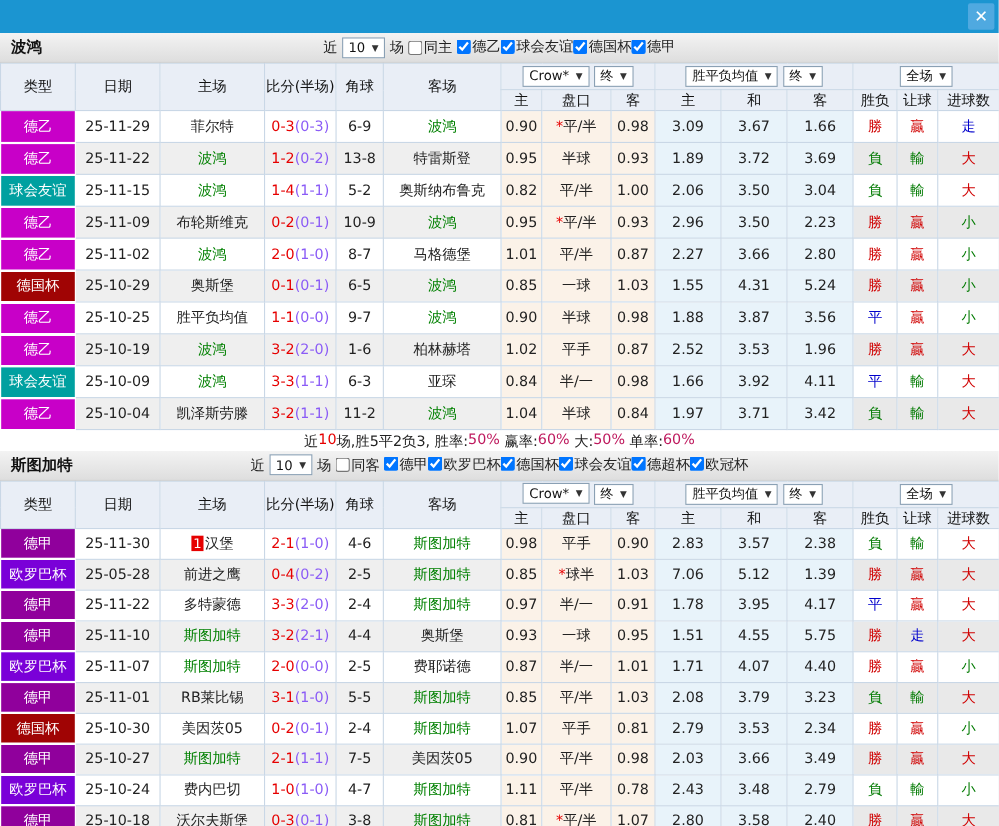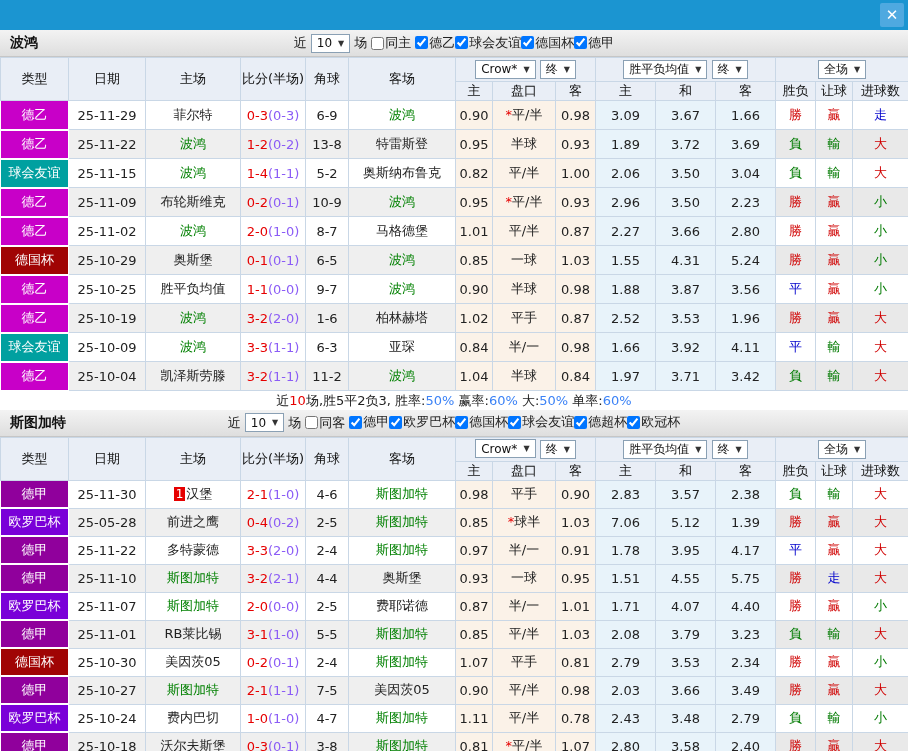--- a/index.html
+++ b/index.html
@@ -55,21 +55,21 @@
   .green-team { color:#008000; }
   .score { color:#e60000; }
   .half { color:#8b5cf6; }
   .star { color:#e60000; }
   .rank { display:inline-block; background:#e60000; color:#fff; font-size:12px; line-height:14px;
           padding:0 2px; margin-right:1px; }
 
   
   .summary { height:18px; display:flex; align-items:center; justify-content:center;
              font-size:13px; white-space:pre; }
-  .c-k { color:#222; } .c-r { color:#e60000; } .c-b { color:#3b82f6; }
+  .c-k { color:#222; } .c-r { color:#e60000; } .c-b { color:#be185d; }
 </style>
 </head>
 <body>
 
 <div class="app">
 
   <div class="topbar">
     <div class="close-btn">✕</div>
   </div>
 

